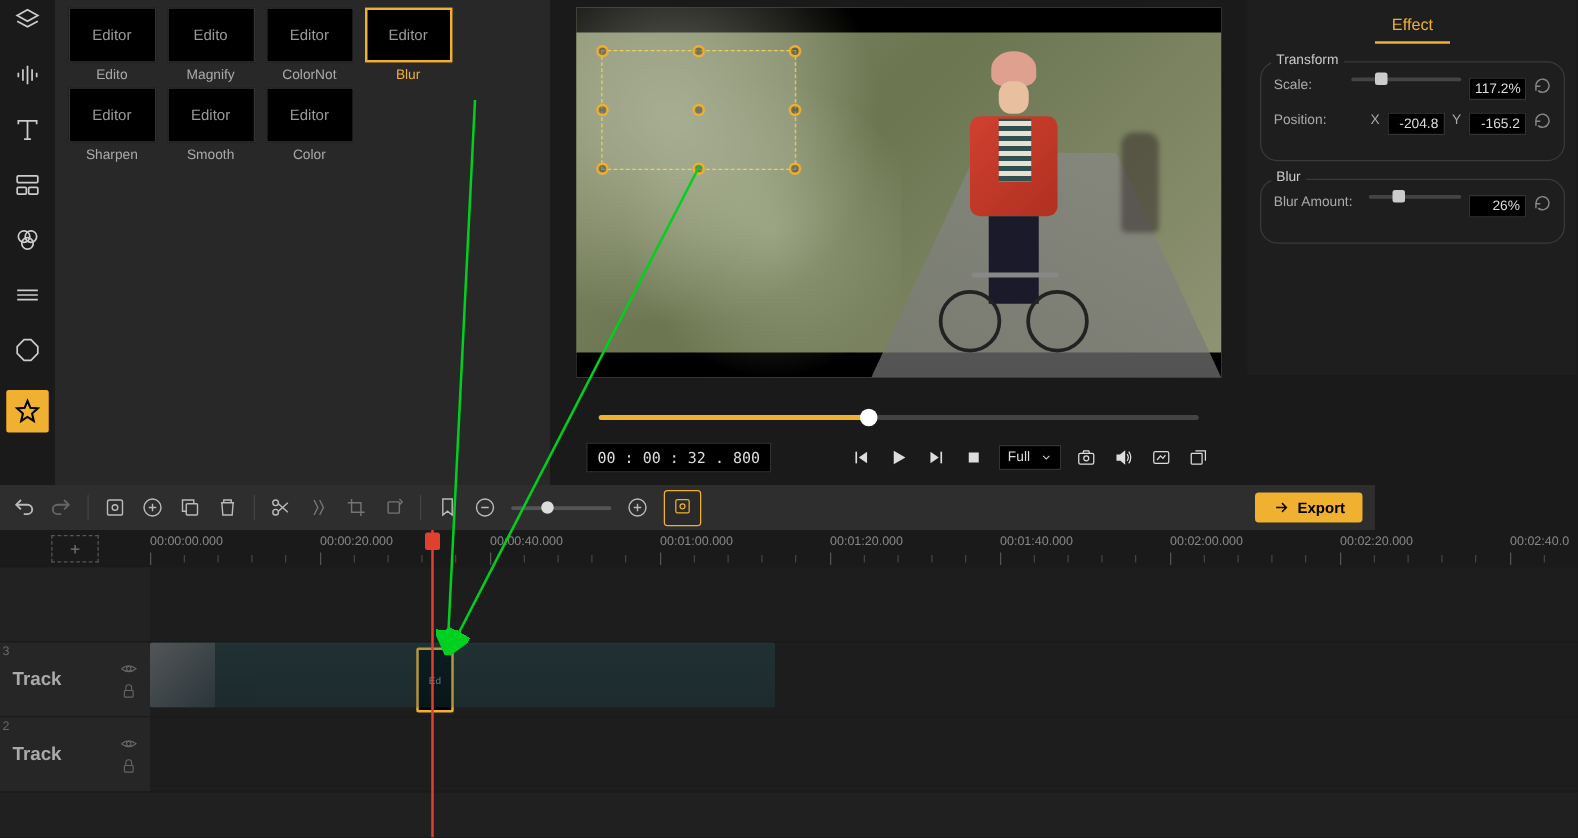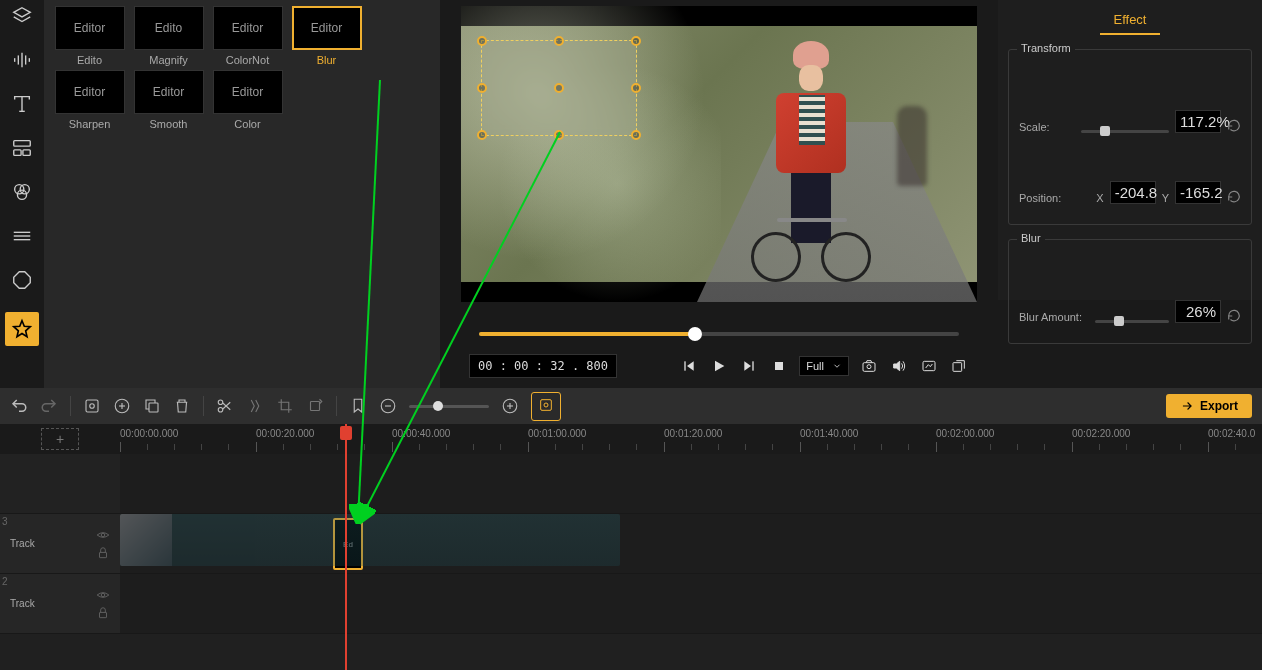--- a/index.html
+++ b/index.html
@@ -55,32 +55,32 @@
 .preview-controls { display: flex; align-items: center; gap: 10px; margin-top: 18px; width: 500px; }
 .timecode { background: #000; border: 1px solid #333; padding: 4px 8px; font-family: monospace; font-size: 12px; color: #ddd; }
 .ctrl-spacer { flex: 1; }
 .ctrl-btn { width: 20px; height: 20px; cursor: pointer; display: flex; align-items: center; justify-content: center; color: #ddd; }
 .ctrl-btn svg { width: 16px; height: 16px; }
 .quality-select { background: #000; border: 1px solid #333; color: #ddd; padding: 3px 6px; font-size: 11px; display: flex; align-items: center; gap: 8px; }
 
 
 .right-panel { position: absolute; right: 0; top: 0; width: 264px; height: 300px; background: #1e1e1e; padding: 8px 10px; }
 .right-panel-title { text-align: center; color: #f0b030; font-size: 13px; padding: 4px 0 6px; border-bottom: 2px solid #f0b030; width: 60px; margin: 0 auto 14px; }
-.panel-section { border: 1px solid #3a3a3a; border-radius: 3px; padding: 12px 10px 10px; margin-bottom: 14px; position: relative; }
+.panel-section { border: 1px solid #3a3a3a; border-radius: 14px; padding: 12px 10px 10px; margin-bottom: 14px; position: relative; }
 .panel-section-title { position: absolute; top: -8px; left: 8px; background: #1e1e1e; padding: 0 4px; font-size: 11px; color: #ccc; }
-.prop-row { display: flex; align-items: flex-end; gap: 6px; margin-bottom: 10px; font-size: 11px; margin-top: 48px; }
+.prop-row { display: flex; align-items: flex-start; gap: 6px; margin-bottom: 10px; font-size: 11px; }
 .prop-label { width: 56px; color: #aaa; }
 .prop-slider { flex: 1; height: 3px; background: #444; position: relative; border-radius: 2px; }
 .prop-slider-thumb { position: absolute; top: -4px; width: 10px; height: 10px; background: #ccc; border-radius: 2px; }
-.prop-value { background: #000; border: 1px solid #333; padding: 2px 4px; width: 46px; text-align: right; font-size: 15px; color: #ddd; }
+.prop-value { background: #000; border: 1px solid #333; padding: 2px 4px; width: 46px; text-align: right; font-size: 11px; color: #ddd; }
 .prop-xy-label { color: #aaa; font-size: 11px; }
 .reset-icon { width: 14px; height: 14px; cursor: pointer; }
 
 
-.toolbar { position: absolute; left: 0; top: 388px; width: 1262px; height: 36px; background: #2e2e2e; display: flex; align-items: center; padding: 0 10px; gap: 12px; }
+.toolbar { position: absolute; left: 0; top: 388px; width: 1100px; height: 36px; background: #2e2e2e; display: flex; align-items: center; padding: 0 10px; gap: 12px; }
 .toolbar .tb-icon { width: 18px; height: 18px; cursor: pointer; color: #bbb; display: flex; align-items: center; justify-content: center; }
 .toolbar .divider { width: 1px; height: 20px; background: #444; }
 .zoom-slider { width: 80px; height: 3px; background: #555; position: relative; border-radius: 2px; }
 .zoom-slider-thumb { position: absolute; left: 30%; top: -4px; width: 10px; height: 10px; background: #ddd; border-radius: 50%; }
 .export-btn { margin-left: auto; background: #f0b030; color: #000; padding: 5px 14px; border-radius: 3px; font-size: 12px; font-weight: bold; display: flex; align-items: center; gap: 6px; cursor: pointer; }
 .export-settings { background: #2a2a2a; border: 1px solid #f0b030; padding: 4px 6px; border-radius: 3px; cursor: pointer; margin-right: 6px; }
 
 
 .timeline { position: absolute; left: 0; top: 424px; width: 1262px; height: 246px; background: #202020; }
 .ruler { height: 30px; background: #1a1a1a; position: relative; display: flex; }
@@ -91,21 +91,21 @@
 .tick::after { content: ''; position: absolute; left: 0; top: 14px; width: 1px; height: 10px; background: #555; }
 .minor-tick { position: absolute; top: 20px; width: 1px; height: 6px; background: #444; }
 
 .playhead { position: absolute; left: 345px; top: 0; width: 2px; height: 246px; background: #e04030; z-index: 10; }
 .playhead::before { content: ''; position: absolute; top: 2px; left: -5px; width: 12px; height: 14px; background: #e04030; border-radius: 2px; }
 
 .track-area { height: 60px; display: flex; border-bottom: 1px solid #181818; }
 .track-area.spacer { height: 60px; background: #1d1d1d; }
 .track-header { width: 120px; background: #262626; display: flex; align-items: center; padding: 0 10px; gap: 8px; position: relative; }
 .track-num { position: absolute; left: 2px; top: 2px; font-size: 10px; color: #666; }
-.track-label { font-size: 10px; color: #aaa; }
+.track-label { font-size: 15px; color: #aaa; font-weight: bold; }
 .track-icons { margin-left: auto; display: flex; flex-direction: column; gap: 4px; }
 .track-icons svg { width: 14px; height: 14px; color: #666; }
 .track-content { flex: 1; background: #1d1d1d; position: relative; }
 
 .clip { position: absolute; top: 4px; height: 52px; border-radius: 2px; overflow: hidden; }
 .clip.effect { left: 213px; width: 30px; background: #000; border: 2px solid #f0b030; display: flex; align-items: center; justify-content: center; color: #888; font-size: 8px; }
 .clip.video { left: 0; width: 500px; background: linear-gradient(180deg, #2a6068 0%, #1e4a52 100%); display: flex; align-items: center; }
 .clip.video .thumb { width: 52px; height: 100%; background: linear-gradient(135deg, #d0d8e0, #4a7080); display: flex; align-items: center; justify-content: center; font-size: 9px; font-weight: bold; color: #2a4050; }
 .clip.video .clip-label { padding-left: 8px; font-size: 11px; color: #cde; }
 .clip.video.shadow { opacity: 0.3; top: -60px; pointer-events: none; }

